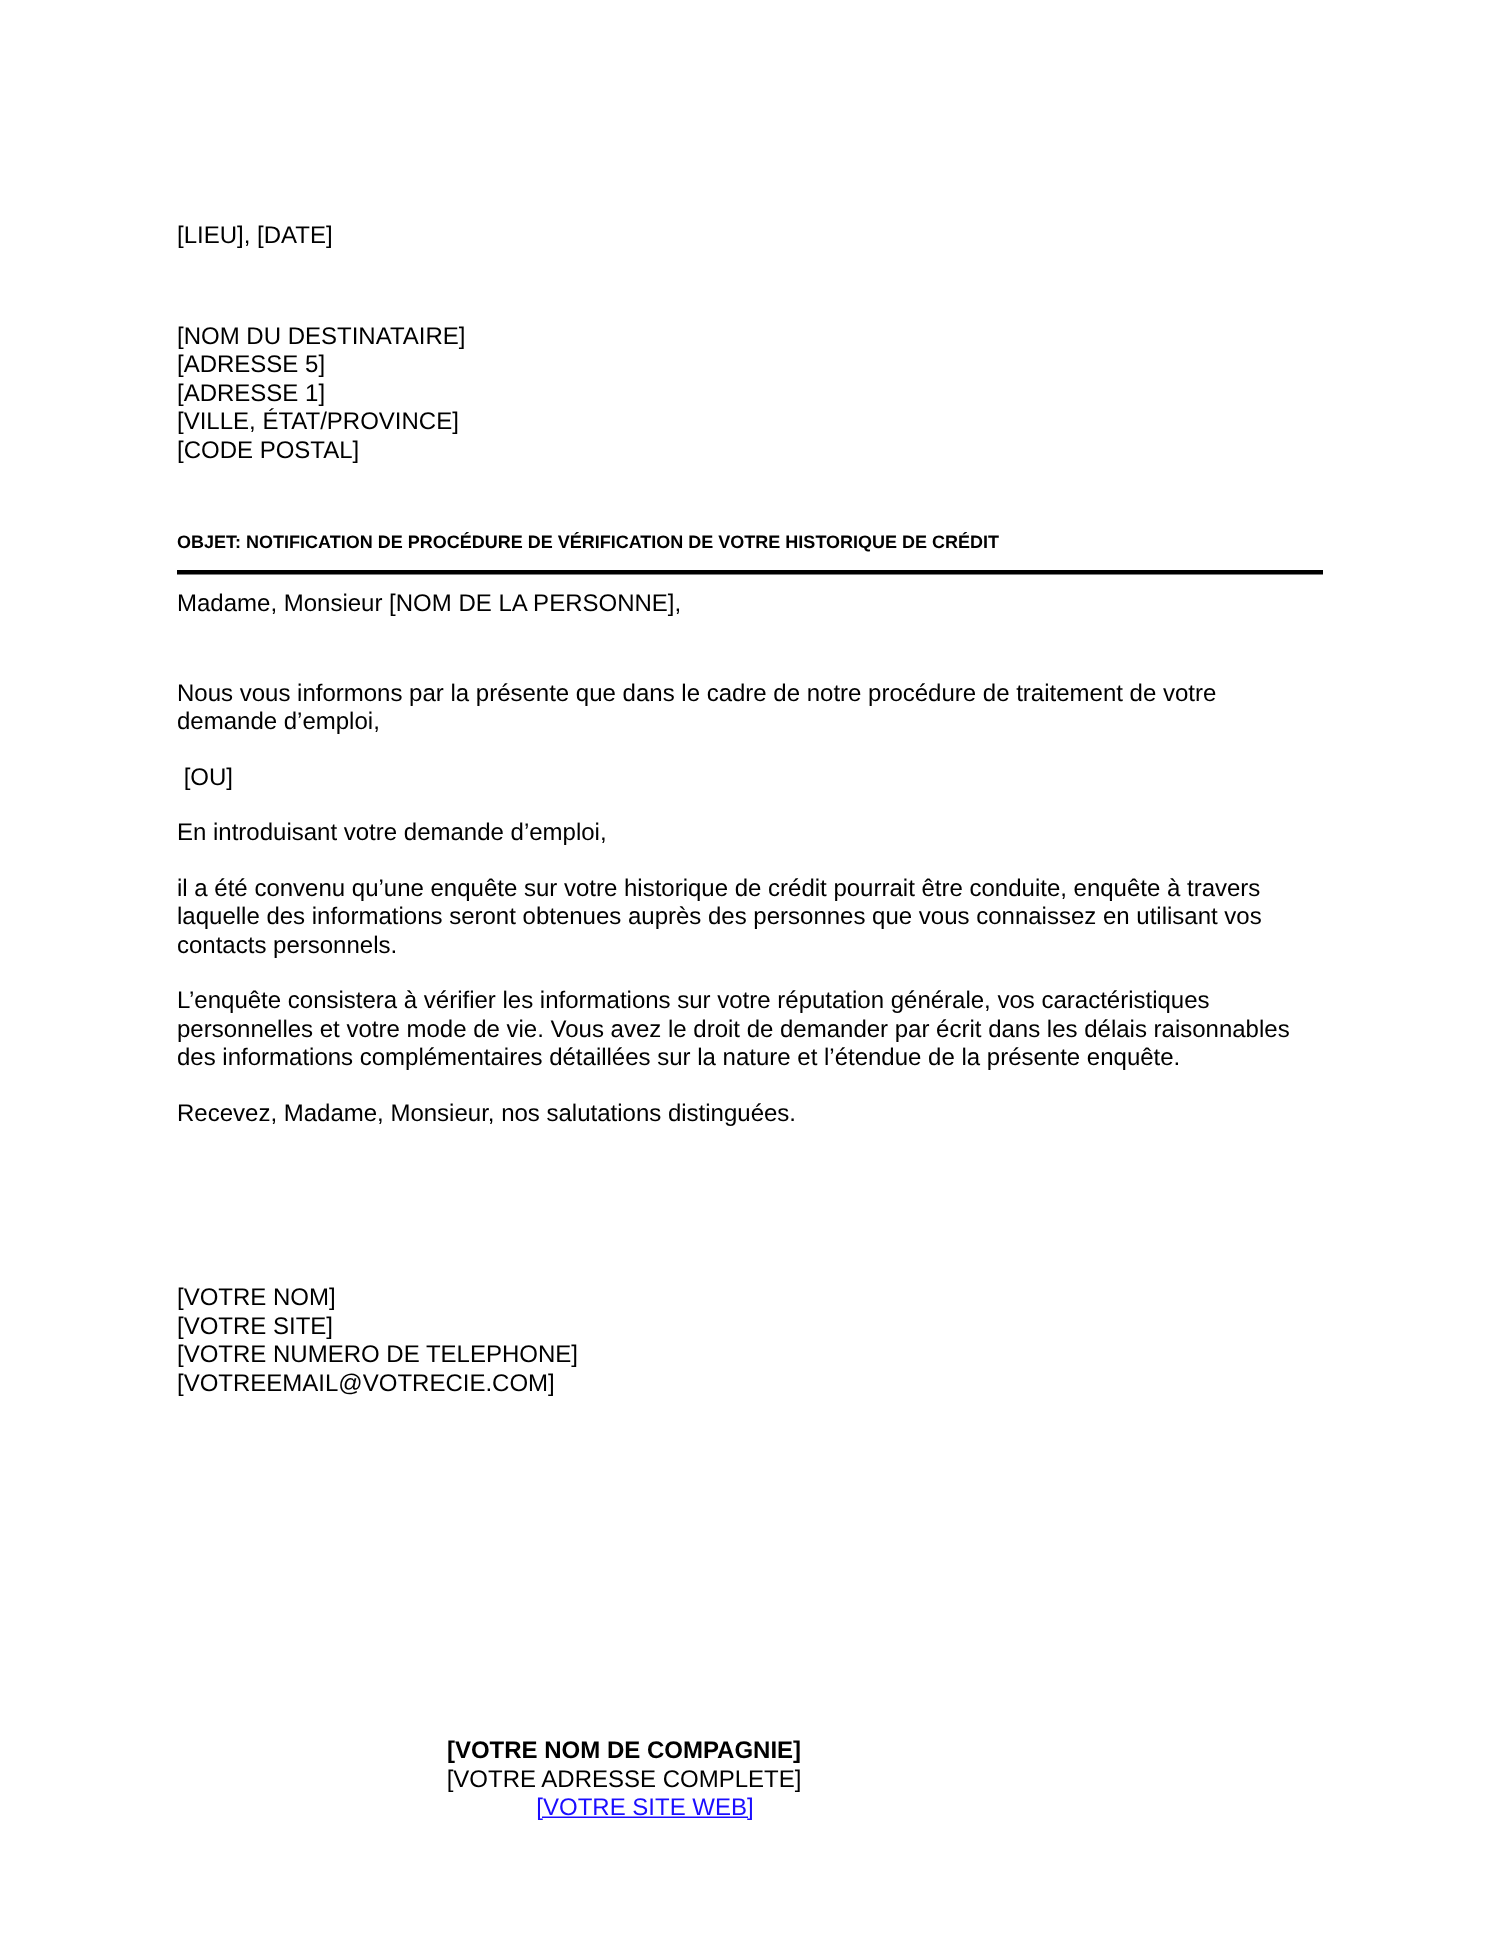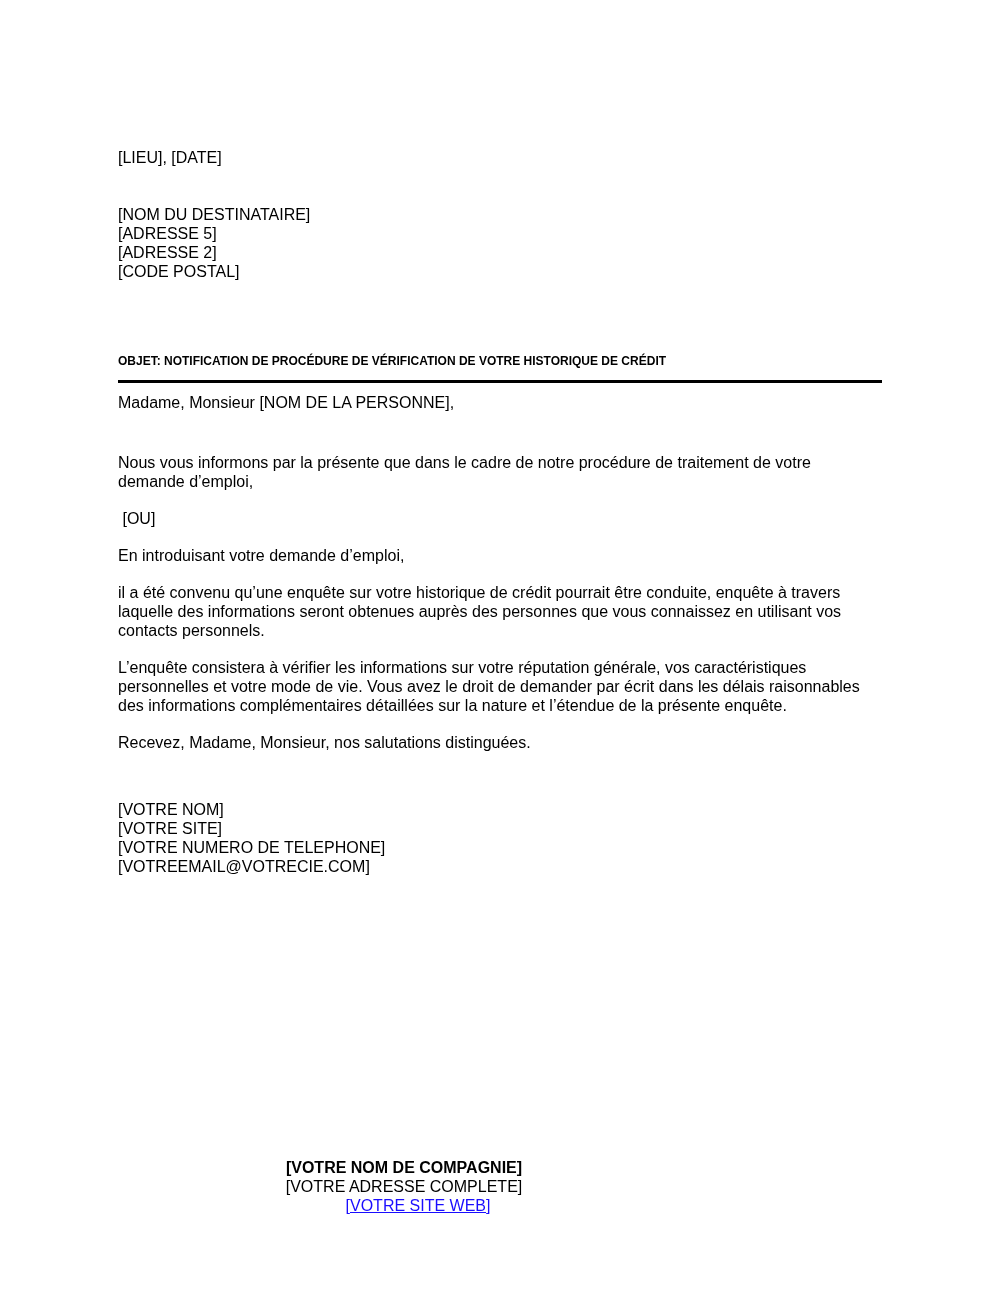--- a/index.html
+++ b/index.html
@@ -3,33 +3,34 @@
   <meta charset="utf-8">
   <style>
     html, body { margin: 0; padding: 0; background: #ffffff; }
     body { width: 1000px; height: 1290px; position: relative; overflow: hidden;
            font-family: "Liberation Sans", sans-serif; color: #000; font-size: 16px; }
     .line { position: absolute; left: 118px; white-space: nowrap; line-height: 19px; }
     .block { position: absolute; left: 118px; width: 770px; line-height: 19px; }
     .block div { white-space: nowrap; }
     .subject { position: absolute; left: 118px; top: 354px; font-weight: bold; font-size: 12px; white-space: nowrap; }
     .rule { position: absolute; left: 118px; top: 380px; width: 764px; height: 3px; background: #000; }
-    .footer { position: absolute; left: 0; width: 808px; text-align: center; line-height: 19px; }
+    .footer { position: absolute; left: 12px; width: 808px; text-align: center; line-height: 19px; }
     .footer .company { font-weight: bold; }
     .footer a { color: #1a0dff; text-decoration: underline; padding-left: 28px; }
   </style>
 </head>
 <body>
 
 <div class="line" style="top:148px">[LIEU], [DATE]</div>
 
-<div class="block" style="top:205px">
+<div class="block" style="top:215px">
   <div>[NOM DU DESTINATAIRE]</div>
   <div>[ADRESSE 5]</div>
-  <div>[ADRESSE 2]</div>
+  <div>[ADRESSE 1]</div>
+  <div>[VILLE, ÉTAT/PROVINCE]</div>
   <div>[CODE POSTAL]</div>
 </div>
 
 <div class="subject">OBJET: NOTIFICATION DE PROCÉDURE DE VÉRIFICATION DE VOTRE HISTORIQUE DE CRÉDIT</div>
 <div class="rule"></div>
 
 <div class="line" style="top:393px">Madame, Monsieur [NOM DE LA PERSONNE],</div>
 
 <div class="block" style="top:453px">
   <div>Nous vous informons par la présente que dans le cadre de notre procédure de traitement de votre</div>
@@ -47,21 +48,21 @@
 </div>
 
 <div class="block" style="top:658px">
   <div>L’enquête consistera à vérifier les informations sur votre réputation générale, vos caractéristiques</div>
   <div>personnelles et votre mode de vie. Vous avez le droit de demander par écrit dans les délais raisonnables</div>
   <div>des informations complémentaires détaillées sur la nature et l’étendue de la présente enquête.</div>
 </div>
 
 <div class="line" style="top:733px">Recevez, Madame, Monsieur, nos salutations distinguées.</div>
 
-<div class="block" style="top:800px">
+<div class="block" style="top:856px">
   <div>[VOTRE NOM]</div>
   <div>[VOTRE SITE]</div>
   <div>[VOTRE NUMERO DE TELEPHONE]</div>
   <div>[VOTREEMAIL@VOTRECIE.COM]</div>
 </div>
 
 <div class="footer" style="top:1158px">
   <div class="company">[VOTRE NOM DE COMPAGNIE]</div>
   <div>[VOTRE ADRESSE COMPLETE]</div>
   <div><a href="#">[VOTRE SITE WEB]</a></div>

